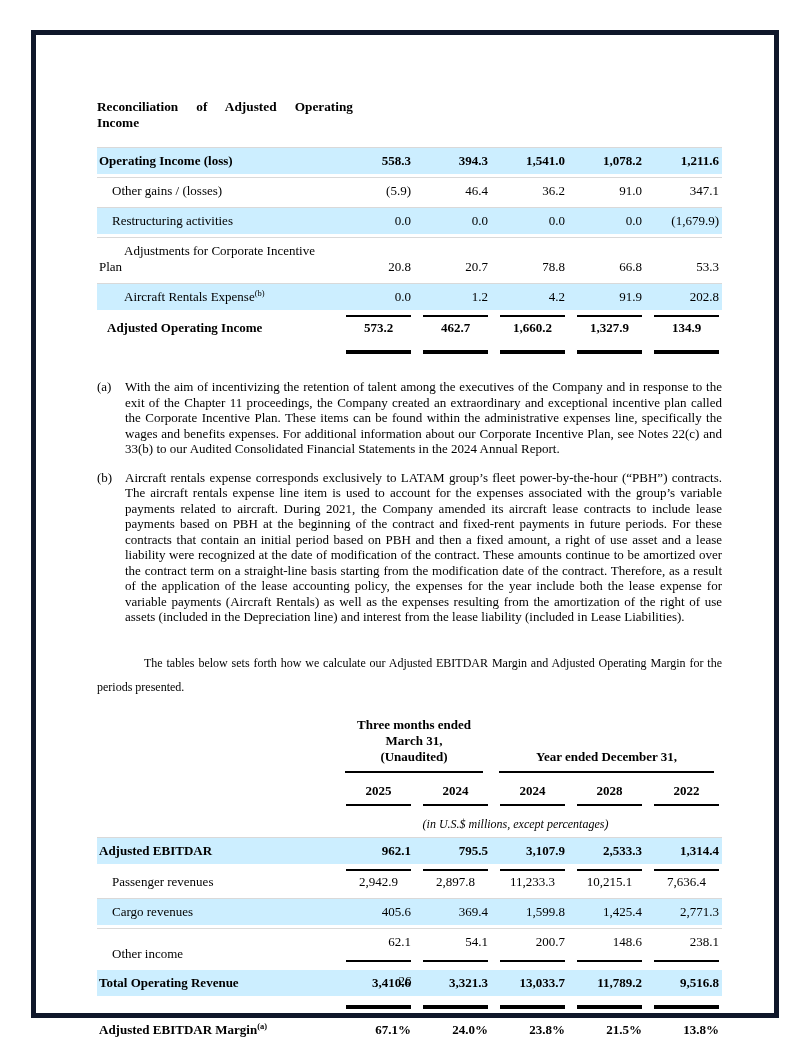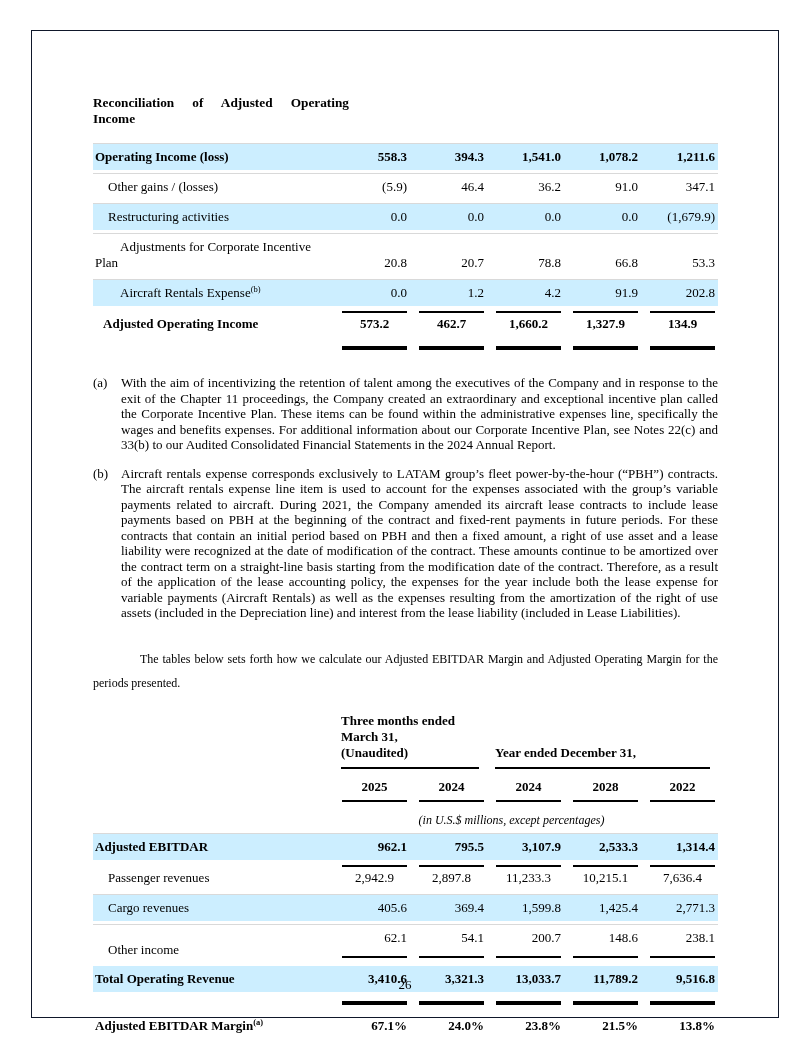--- a/index.html
+++ b/index.html
@@ -1,18 +1,18 @@
 <!DOCTYPE html>
 <html><head>
 <meta charset="utf-8">
 <style>
   * { box-sizing: border-box; margin: 0; padding: 0; }
   html, body { width: 811px; height: 1050px; background: #ffffff; overflow: hidden; }
   body { font-family: "Liberation Serif", "DejaVu Serif", serif; color: #000; position: relative; }
-  .frame { position: absolute; left: 31px; top: 30px; width: 748px; height: 988px; border: 1px solid #0f172a; }
+  .frame { position: absolute; left: 31px; top: 30px; width: 748px; height: 988px; border: 5px solid #0f172a; }
   .content { padding: 64px 0 0 61px; width: 748px; }
 
   .heading { font-weight: bold; font-size: 13.3px; line-height: 16px; width: 256px; text-align: justify; margin-bottom: 13px; }
 
   table.t { border-collapse: separate; border-spacing: 0 3px; table-layout: fixed; width: 625px; font-size: 13px; }
   table.t td { vertical-align: bottom; line-height: 16px; }
   col.clab { width: 240px; } col.cnum { width: 77px; }
   td.lab { text-align: left; padding: 5px 2px; }
   td.num { text-align: right; padding: 5px 3px 5px 9px; }
   tr.blue td { background: #cceeff; }
@@ -26,21 +26,21 @@
   tr.dblrow td { padding-top: 6px; padding-bottom: 5px; }
   .dbl { height: 3px; border-top: 2px solid #000; border-bottom: 2px solid #000; margin-left: 9px; margin-right: 3px; }
   sup { font-size: 8.5px; vertical-align: super; line-height: 0; }
 
   .fn { position: relative; padding-left: 28px; width: 625px; text-align: justify; font-size: 13px; line-height: 15.5px; margin-bottom: 13px; }
   .fnm { position: absolute; left: 0; top: 0; }
   .fn-wrap { margin-top: 17px; }
   .para { width: 625px; text-align: justify; text-indent: 47px; font-size: 12px; line-height: 24px; margin-top: 26px; margin-bottom: 15px; }
 
   
-  td.gh { text-align: left; font-weight: bold; vertical-align: bottom; padding: 0 8px 2px 8px; }
+  td.gh { text-align: center; font-weight: bold; vertical-align: bottom; padding: 0 8px 2px 8px; }
   .ghx { white-space: pre-line; line-height: 16px; font-size: 13px; }
   .rule2 { border-top: 2px solid #000; height: 0; margin: 0 8px; }
   .rule2m { border-top: 2px solid #000; height: 0; margin-left: 9px; margin-right: 3px; }
   tr.grule td { padding: 1px 0 2px 0; }
   td.yr { text-align: center; font-weight: bold; padding: 5px 3px 2px 9px; }
   tr.yrule td { padding: 0 0 3px 0; }
   td.unitsc { text-align: center; font-style: italic; font-size: 12px; padding: 4px 28px 2px 0; }
 
   .pagenum { position: absolute; left: 0; right: 0; bottom: 24px; text-align: center; font-size: 13px; }
 </style>

